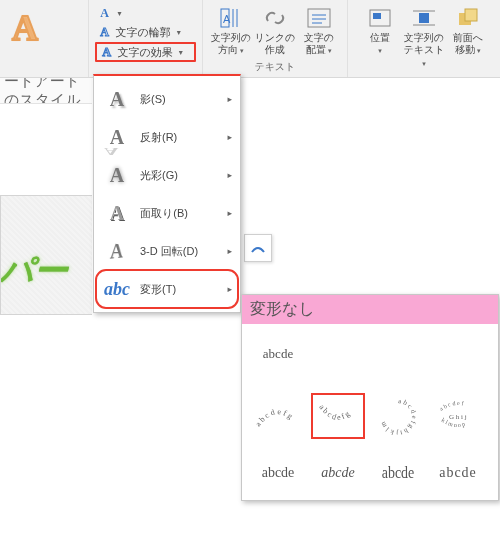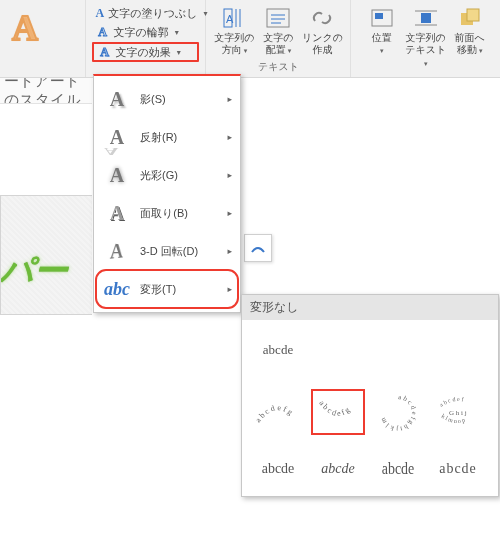--- a/index.html
+++ b/index.html
@@ -154,23 +154,23 @@
   
   .sub-menu {
     position: absolute;
     left: 241px; top: 294px;
     width: 258px;
     background: #fff;
     border: 1px solid #c7c7c7;
     box-shadow: 2px 2px 5px rgba(0,0,0,.25);
   }
   .sub-hdr {
-    background: #e5e5e5;
+    background: #f9a8d4;
     padding: 4px 8px;
-    font-size: 12px;
+    font-size: 16px;
     color: #555;
   }
   .sub-sec { padding: 8px 10px 10px 10px; }
   .swatches { display: flex; gap: 8px; flex-wrap: wrap; }
   .sw {
     width: 52px; height: 44px;
     display: flex; align-items: center; justify-content: center;
     font-family: Georgia, serif;
     font-size: 13px;
     color: #555;
@@ -202,21 +202,20 @@
       <div class="wa-big">
         <span class="big-A">A</span>
       </div>
     </div>
   </div>
 
   <div class="group" style="width:120px;align-items:flex-start;padding-top:3px">
     <div class="wa-col" style="width:100%">
       <div class="wa-row">
         <span class="mini-ico ico-fill">A</span>
-        <span>文字の塗りつぶし</span>
         <span class="drop">▾</span>
       </div>
       <div class="wa-row">
         <span class="mini-ico ico-outline">A</span>
         <span>文字の輪郭</span>
         <span class="drop">▾</span>
       </div>
       <div class="wa-row highlight">
         <span class="mini-ico ico-effects">A</span>
         <span>文字の効果</span>
@@ -237,40 +236,40 @@
             </svg>
         </div>
         <div class="lbls">
             <div>文字列の</div>
             <div class="ln2">方向</div>
           </div>
       </div>
       <div class="big-btn">
         <div class="icon-box">
           <svg width="26" height="22">
+              <path d="M6 14a5 5 0 0 1 7-7M20 8a5 5 0 0 1-7 7" fill="none" stroke="#888" stroke-width="2"></path>
+            </svg>
+        </div>
+        <div class="lbls">
+            <div>リンクの</div>
+            <div>作成</div>
+          </div>
+      </div>
+      <div class="big-btn">
+        <div class="icon-box">
+          <svg width="26" height="22">
               <rect x="2" y="2" width="22" height="18" fill="none" stroke="#888"></rect>
               <line x1="6" y1="8" x2="20" y2="8" stroke="#3b78c9"></line>
               <line x1="6" y1="12" x2="20" y2="12" stroke="#3b78c9"></line>
               <line x1="6" y1="16" x2="16" y2="16" stroke="#3b78c9"></line>
             </svg>
         </div>
         <div class="lbls">
             <div>文字の</div>
             <div class="ln2">配置</div>
-          </div>
-      </div>
-      <div class="big-btn">
-        <div class="icon-box">
-          <svg width="26" height="22">
-              <path d="M6 14a5 5 0 0 1 7-7M20 8a5 5 0 0 1-7 7" fill="none" stroke="#888" stroke-width="2"></path>
-            </svg>
-        </div>
-        <div class="lbls">
-            <div>リンクの</div>
-            <div>作成</div>
           </div>
       </div>
     </div>
     <div class="group-label">テキスト</div>
   </div>
 
   <div class="group arrange-group" style="width:160px;border-right:none">
     <div class="row">
       <div class="big-btn">
         <div class="icon-box">

